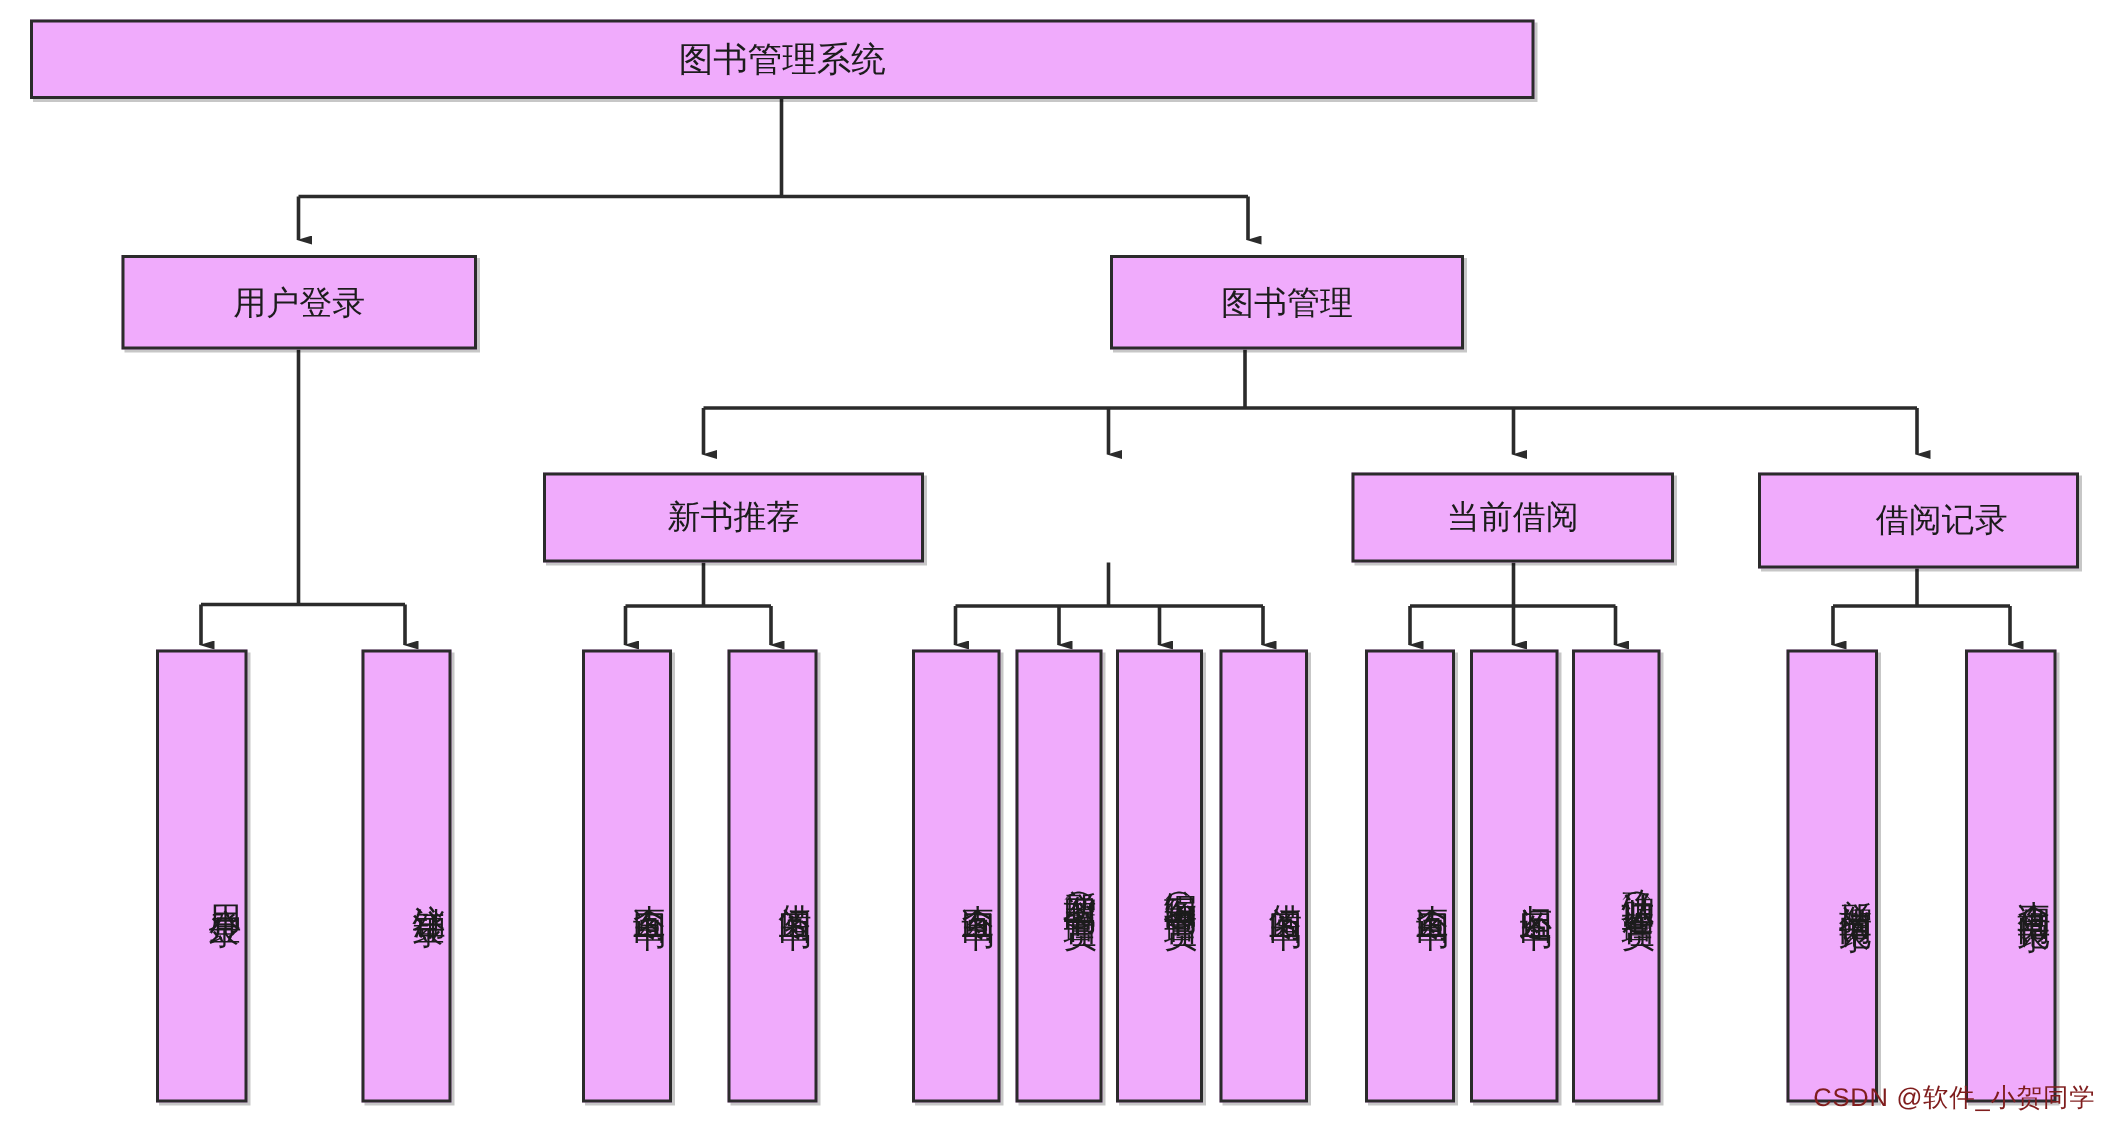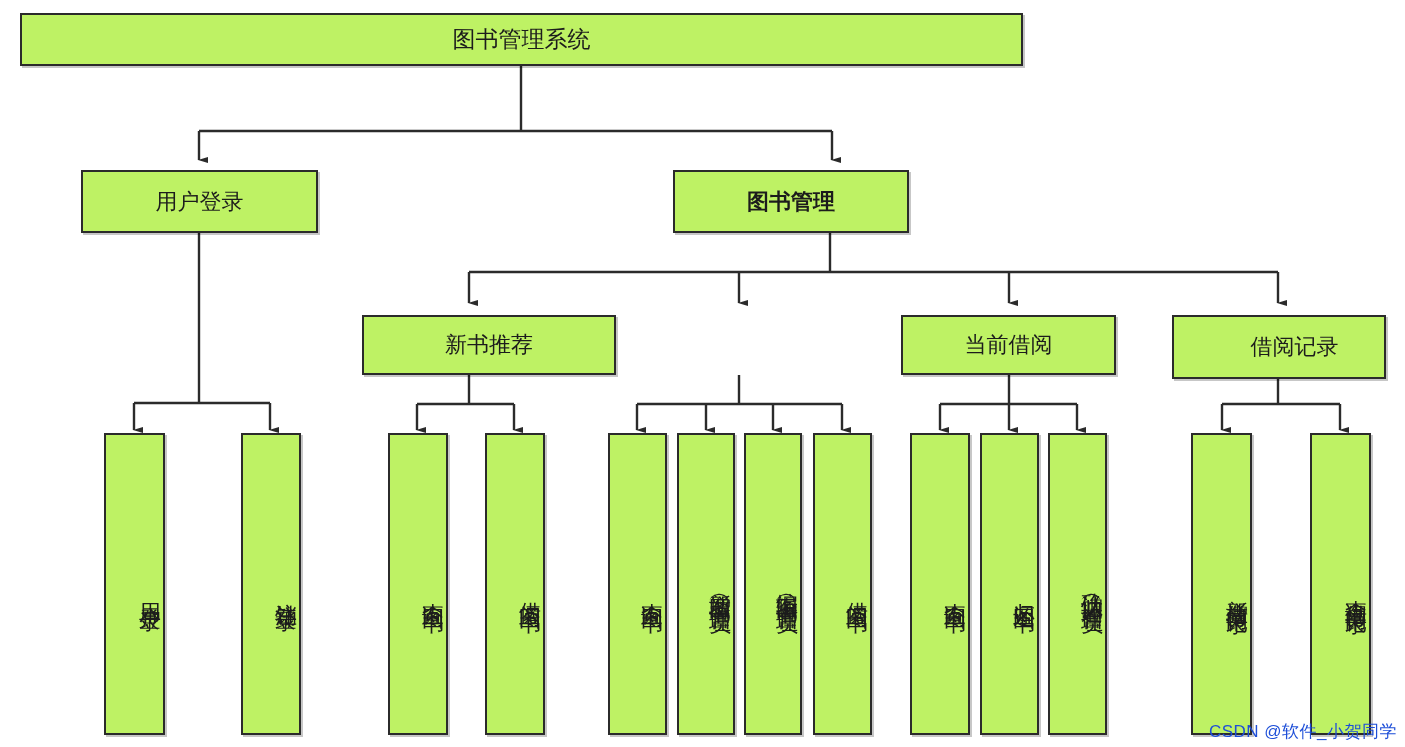--- a/index.html
+++ b/index.html
@@ -8,21 +8,21 @@
     background:#ffffff;
     font-family:"Liberation Sans","DejaVu Sans",sans-serif;
     overflow:hidden;
     position:relative;
   }
   #stage{position:absolute;inset:0;width:1405px;height:747px;}
   svg.wires{position:absolute;left:0;top:0;width:1405px;height:747px;pointer-events:none;}
   .node{
     position:absolute;
     box-sizing:border-box;
-    background:#bef264;
+    background:#f0abfc;
     border:2px solid #2b2b2b;
     box-shadow:2px 2px 0 rgba(0,0,0,0.22);
     display:flex;align-items:center;justify-content:center;
     color:#1c1c1c;
     line-height:1.15;
     text-align:center;
   }
   .node.root{font-size:23px;}
   .node.lvl2{font-size:22px;}
   .node.lvl3{font-size:22px;}
@@ -33,21 +33,21 @@
     align-items:flex-start;
     justify-content:center;
     padding-top:14px;
     letter-spacing:3px;
   }
   .node.leaf.tall{padding-top:8px;}
   .watermark{
     position:absolute;
     right:8px;bottom:4px;
     font-size:17px;
-    color:#1d4ed8;
+    color:#7f1d1d;
     white-space:nowrap;
     letter-spacing:0.5px;
   }
 </style>
 </head>
 <body>
 
 <div id="stage">
 
   <svg class="wires" viewBox="0 0 1405 747" xmlns="http://www.w3.org/2000/svg">
@@ -96,21 +96,21 @@
       <path d="M1278,375 L1278,404"></path>
       <path d="M1222,404 L1340,404"></path>
       <path d="M1222,404 L1222,430" marker-end="url(#arrow)"></path>
       <path d="M1340,404 L1340,430" marker-end="url(#arrow)"></path>
     </g>
   </svg>
 
   <div class="node root" style="left:20px;top:13px;width:1003px;height:53px;">图书管理系统</div>
 
   <div class="node lvl2" style="left:81px;top:170px;width:237px;height:63px;">用户登录</div>
-  <div class="node lvl2" style="left:673px;top:170px;width:236px;height:63px;font-weight:bold;">图书管理</div>
+  <div class="node lvl2" style="left:740px;top:170px;width:236px;height:63px;">图书管理</div>
 
   <div class="node lvl3" style="left:362px;top:315px;width:254px;height:60px;">新书推荐</div>
   <div class="node lvl3" style="left:901px;top:315px;width:215px;height:60px;">当前借阅</div>
   <div class="node lvl3" style="left:1172px;top:315px;width:214px;height:64px;padding-left:31px;">借阅记录</div>
 
   <div class="node leaf" style="left:104px;top:433px;width:61px;height:302px;">用户登录</div>
   <div class="node leaf" style="left:241px;top:433px;width:60px;height:302px;">注销登录</div>
 
   <div class="node leaf" style="left:388px;top:433px;width:60px;height:302px;">查询图书</div>
   <div class="node leaf" style="left:485px;top:433px;width:60px;height:302px;">借阅图书</div>

